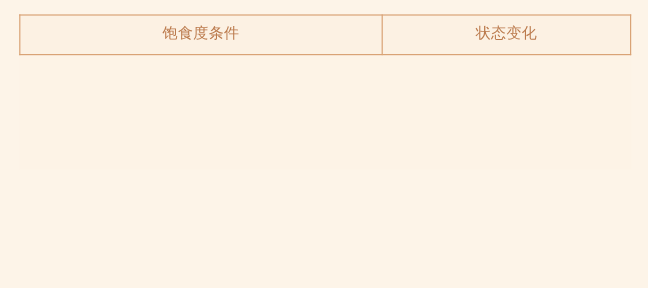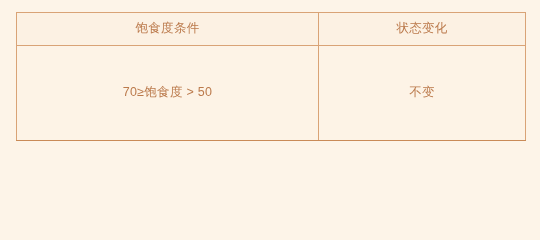--- a/index.html
+++ b/index.html
@@ -68,19 +68,15 @@
       <col class="col-condition">
       <col class="col-change">
     </colgroup>
     <thead>
       <tr>
         <th>饱食度条件</th>
         <th>状态变化</th>
       </tr>
     </thead>
     <tbody>
-      <tr>
-        <td>70≥饱食度 &gt; 50</td>
-        <td>不变</td>
-      </tr>
     </tbody>
   </table>
 </div>
 
 </body></html>

